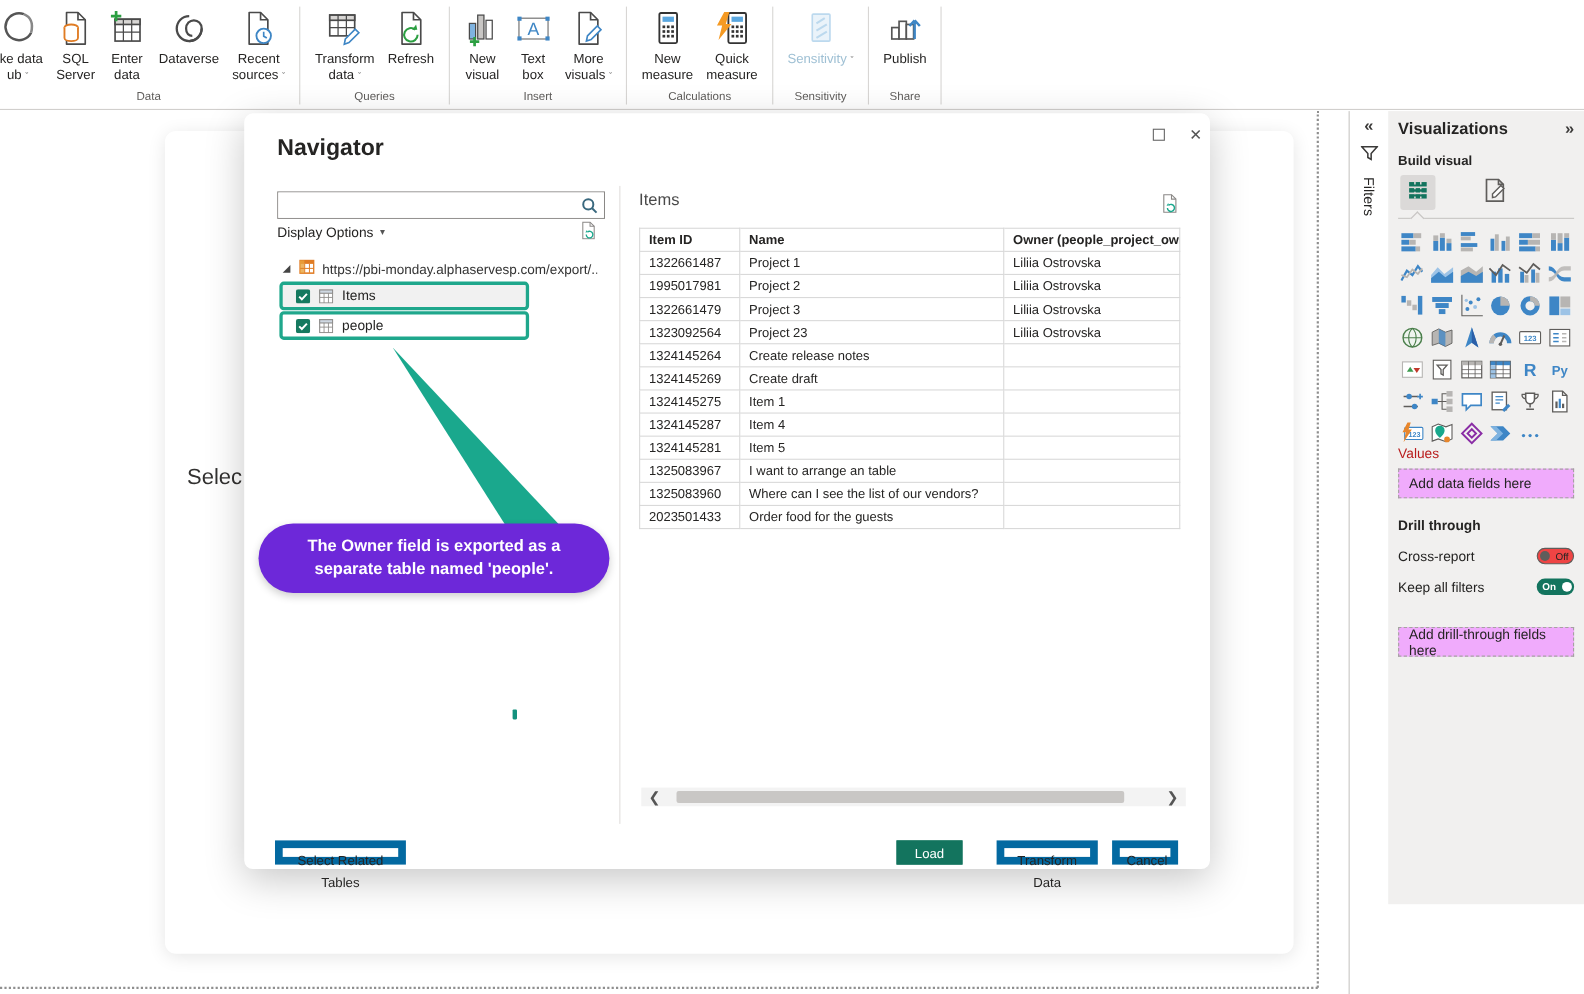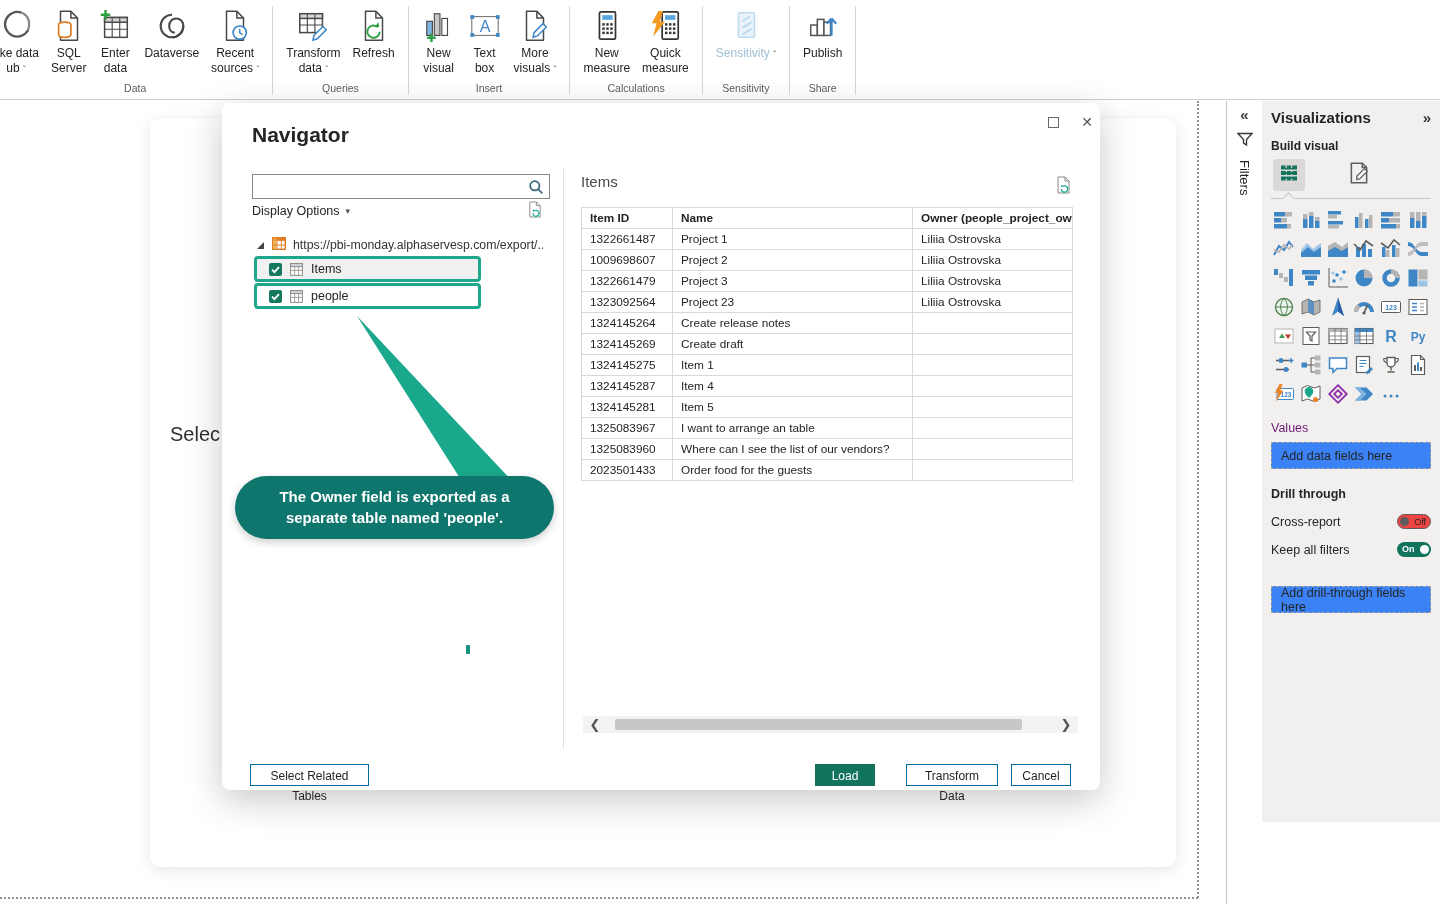--- a/index.html
+++ b/index.html
@@ -44,22 +44,22 @@
   .build-label{margin-top:13px;font-size:12px;font-weight:700;color:#252423}
   .viz-tabs{margin-top:6px;display:flex;align-items:center;gap:40px;padding-left:2px}
   .tab-build{width:32px;height:32px;background:#dbd9d8;border-radius:3px;display:flex;align-items:center;
              justify-content:center;cursor:pointer}
   .tab-format{width:28px;height:28px;display:flex;align-items:center;justify-content:center;cursor:pointer}
   .tabs-divider{position:relative;margin-top:7px;height:1px;background:#c8c6c4}
   .tabs-divider .notch{position:absolute;left:13px;top:-4.5px;width:8px;height:8px;background:#f1f0ef;
              border-left:1px solid #c8c6c4;border-top:1px solid #c8c6c4;transform:rotate(45deg)}
   .viz-grid{margin-top:10px;display:grid;grid-template-columns:repeat(6,1fr);row-gap:7px;justify-items:center}
   .viz-icon{width:22px;height:22px;cursor:pointer}
-  .values-label{margin-top:16px;font-size:12.5px;color:#701a75}
-  .field-well{margin-top:7px;height:25px;background:#3b82f6;border:1px dashed #a5a3a1;display:flex;
+  .values-label{font-size:12.5px;color:#b91c1c}
+  .field-well{margin-top:7px;height:25px;background:#f0abfc;border:1px dashed #a5a3a1;display:flex;
               align-items:center;padding:0 9px;font-size:12.5px;color:#252423;cursor:pointer}
   .drill-label{margin-top:18px;font-weight:700;font-size:12.5px;color:#252423}
   .toggle-row{margin-top:13px;display:flex;justify-content:space-between;align-items:center;font-size:12.5px}
   .tg{position:relative;width:34px;height:15px;border-radius:8px;box-sizing:border-box;font-size:9px;cursor:pointer}
   .tg.off{border:1px solid #5f5d5b;background:#ef4444;color:#252423}
   .tg .dot{position:absolute;top:2px;width:9px;height:9px;border-radius:50%}
   .tg.off .dot{left:2px;background:#5f5d5b}
   .tg.off .tg-state{position:absolute;right:4px;top:1.5px}
   .tg.on{background:#13745E;color:#fff}
   .tg.on .dot{right:2px;top:3px;background:#fff}
@@ -96,26 +96,26 @@
   .preview-table{position:absolute;left:359px;top:104px;width:491px;border-collapse:collapse;
                  table-layout:fixed;font-size:11.8px;color:#252423}
   .preview-table th,.preview-table td{border:1px solid #d9d9d9;height:20px;padding:0 8px;text-align:left;
                  overflow:hidden;white-space:nowrap;font-weight:normal}
   .preview-table th{font-weight:700}
   .scrollbar{position:absolute;left:361px;top:613px;width:495px;height:17px;background:#f3f3f3;
              display:flex;align-items:center}
   .sb-arrow{width:24px;text-align:center;color:#555;font-size:13px;font-weight:700;cursor:pointer;line-height:17px}
   .sb-thumb{position:absolute;left:32px;top:3px;width:407px;height:11px;background:#c9c7c5;border-radius:2px;cursor:pointer}
   .callout-tail{position:absolute;left:0;top:0;width:878px;height:687px;pointer-events:none;z-index:3}
-  .callout-pill{position:absolute;left:13px;top:373px;width:319px;height:63px;background:#0f766e;border-radius:32px;
+  .callout-pill{position:absolute;left:13px;top:373px;width:319px;height:63px;background:#6d28d9;border-radius:32px;
                 color:#fff;font-weight:700;font-size:15px;text-align:center;line-height:21px;padding-top:10px;
                 box-sizing:border-box;box-shadow:0 3px 8px rgba(0,0,0,.20);z-index:4}
   .btn{position:absolute;height:22px;font-size:12px;box-sizing:border-box;text-align:center;cursor:pointer;
        line-height:20px;font-family:inherit}
-  .btn-outline{background:#fff;border:1px solid #0369a1;color:#252423}
+  .btn-outline{background:#fff;border:7px solid #0369a1;color:#252423}
   #btn-related{left:28px;top:661px;width:119px}
   #btn-load{left:593px;top:661px;width:60px;background:#13745E;color:#fff;border:1px solid #13745E}
   #btn-transform{left:684px;top:661px;width:92px}
   #btn-cancel{left:789px;top:661px;width:60px}
 
   .cursor-mark{position:absolute;left:466px;top:645px;width:4px;height:9px;background:#12917d;border-radius:1px;
                box-shadow:0 1px 3px rgba(255,255,255,.9);z-index:40}
 </style>
 </head>
 <body>
@@ -711,21 +711,21 @@
             <th>Owner (people_project_owner)</th>
           </tr>
         </thead>
       <tbody id="preview-body">
           <tr>
             <td>1322661487</td>
             <td>Project 1</td>
             <td>Liliia Ostrovska</td>
           </tr>
           <tr>
-            <td>1009698607</td>
+            <td>1995017981</td>
             <td>Project 2</td>
             <td>Liliia Ostrovska</td>
           </tr>
           <tr>
             <td>1322661479</td>
             <td>Project 3</td>
             <td>Liliia Ostrovska</td>
           </tr>
           <tr>
             <td>1323092564</td>

